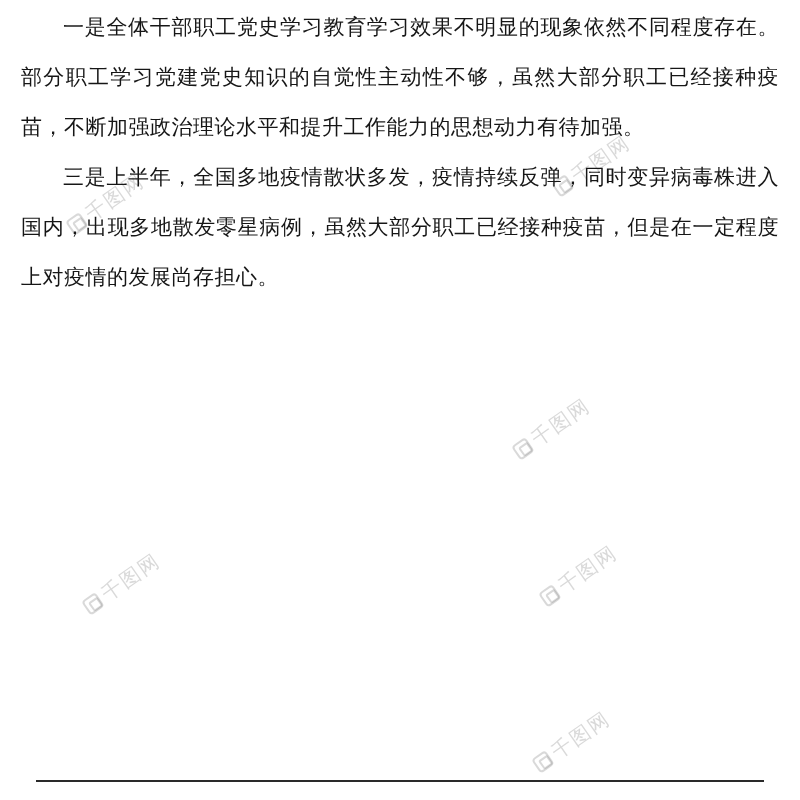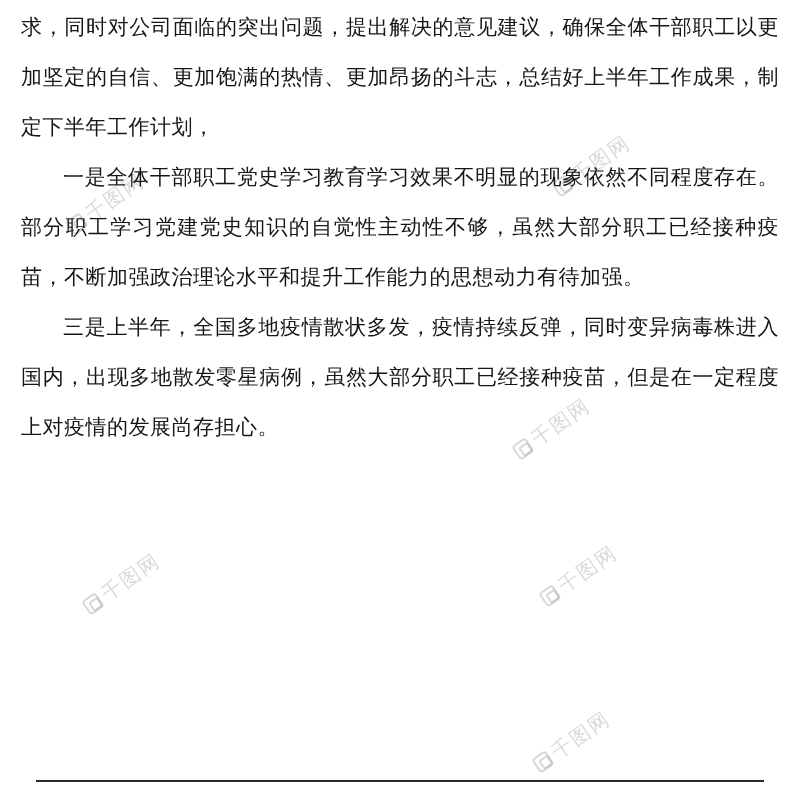--- a/index.html
+++ b/index.html
@@ -97,20 +97,19 @@
   <div class="watermark wm5">
     <span class="wm-icon"></span>
     <span>千图网</span>
   </div>
   <div class="watermark wm6">
     <span class="wm-icon"></span>
     <span>千图网</span>
   </div>
 
   <div class="content">
-    <p class="para no-indent">求，同时对公司面临的突出问题，提出解决的意见建议，确保全体干部职工以更加坚定的自信、更加饱满的热情、更加昂扬的斗志，总结好上半年工作成果，制定下半年工作计划，</p>
     <p class="para indent">一是全体干部职工党史学习教育学习效果不明显的现象依然不同程度存在。部分职工学习党建党史知识的自觉性主动性不够，虽然大部分职工已经接种疫苗，不断加强政治理论水平和提升工作能力的思想动力有待加强。</p>
     <p class="para indent">三是上半年，全国多地疫情散状多发，疫情持续反弹，同时变异病毒株进入国内，出现多地散发零星病例，虽然大部分职工已经接种疫苗，但是在一定程度上对疫情的发展尚存担心。</p>
   </div>
 
   <div class="footer-line"></div>
 
 </div>
 
 </body></html>

